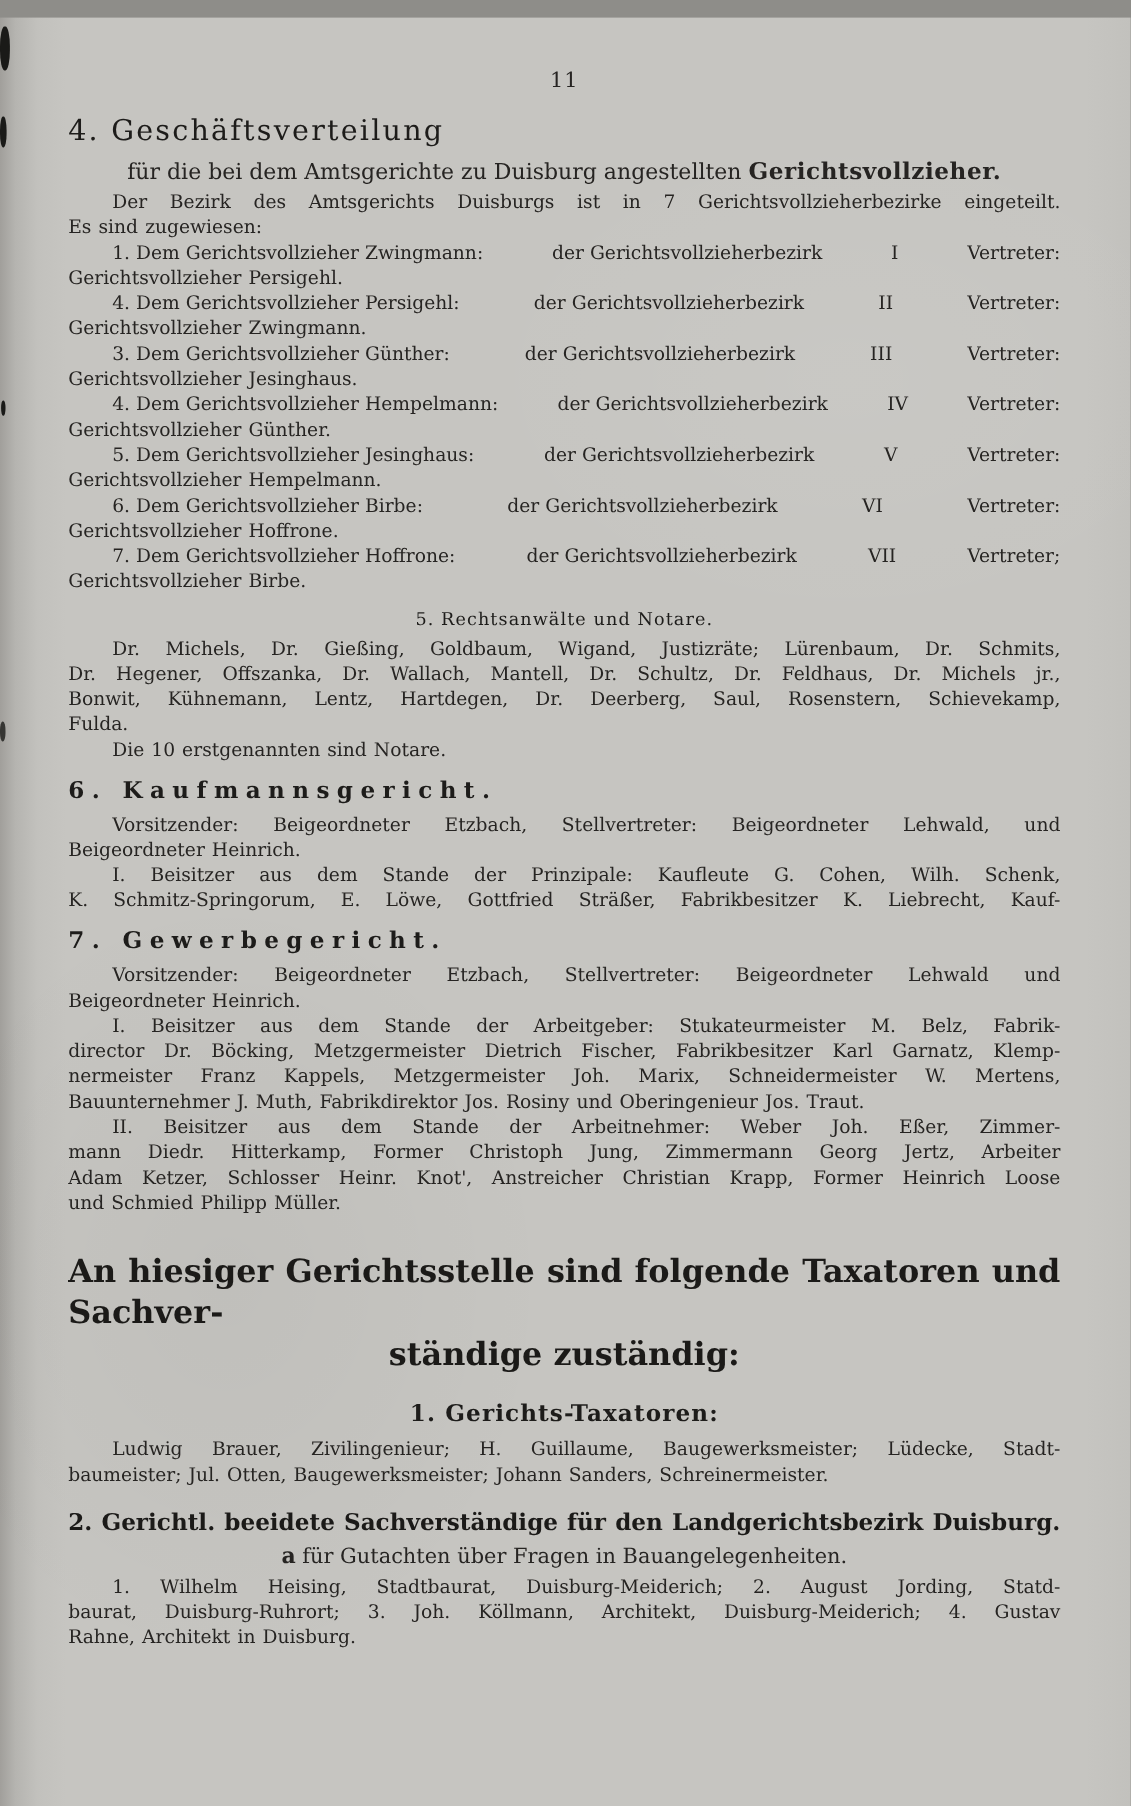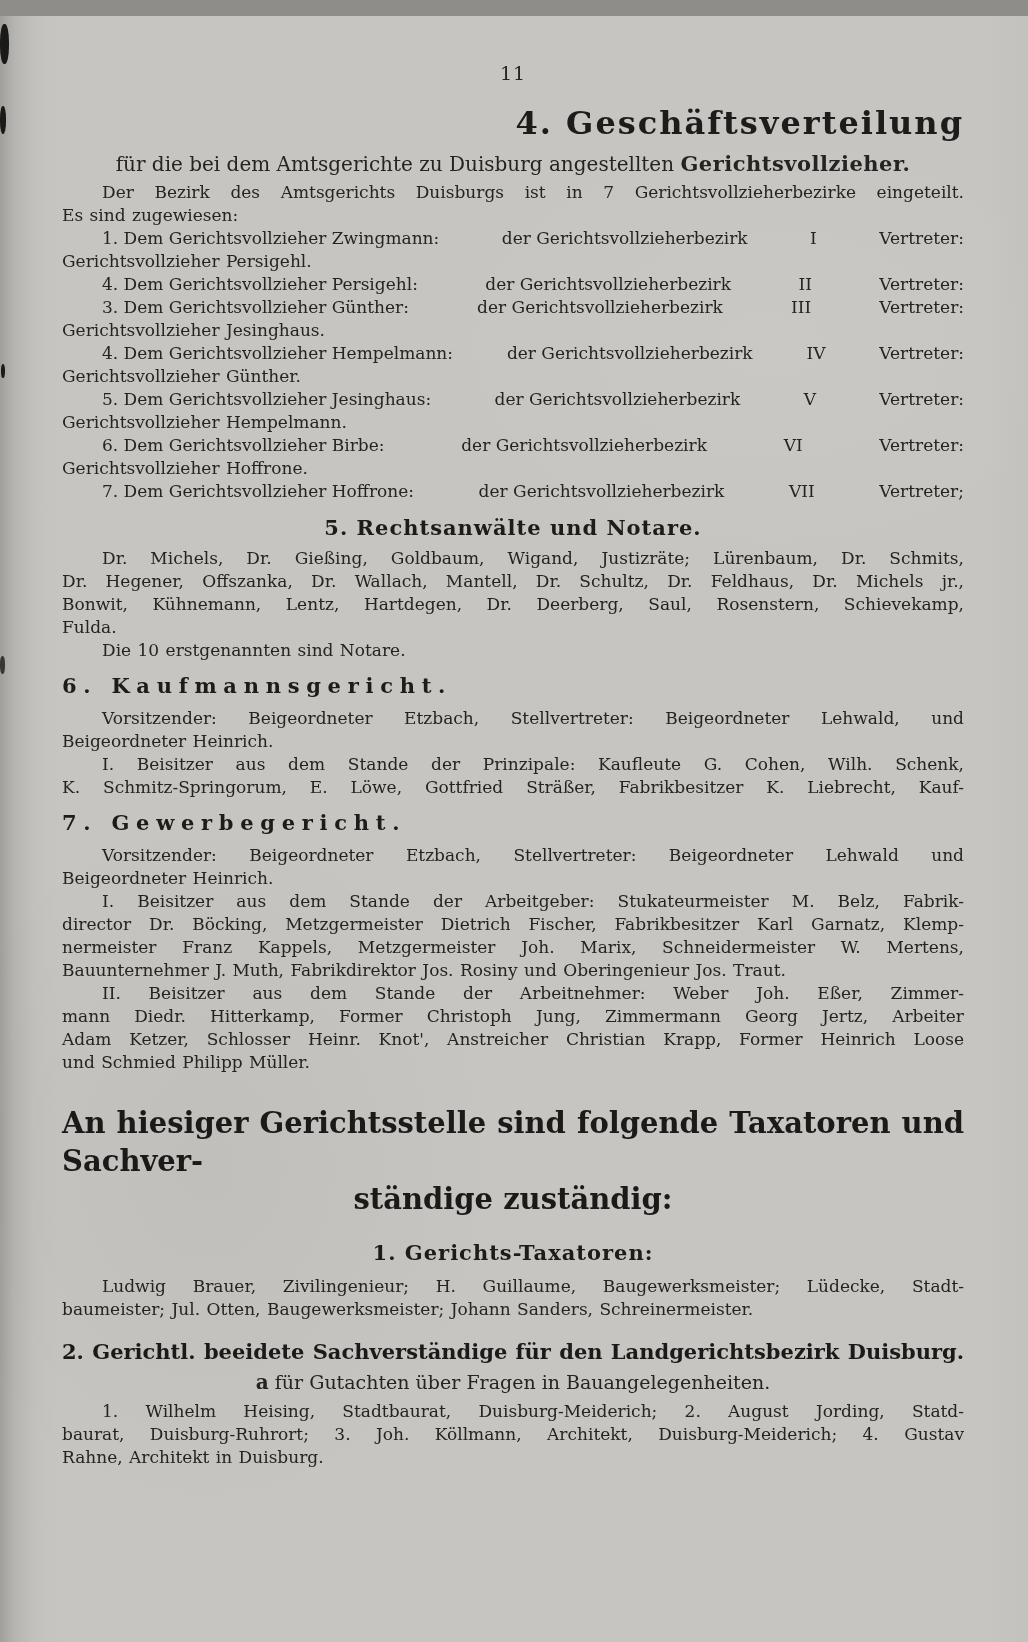--- a/index.html
+++ b/index.html
@@ -11,29 +11,29 @@
       radial-gradient(ellipse 600px 400px at 75% 20%, rgba(255,255,255,0.05), rgba(0,0,0,0) 60%),
       radial-gradient(ellipse 500px 600px at 20% 70%, rgba(0,0,0,0.03), rgba(0,0,0,0) 60%),
       linear-gradient(90deg, #a19f9b 0px, #b5b4b0 14px, #c2c1bd 34px, #c6c5c1 60px, #c6c5c1 96%, #c2c1bd 100%);
     color:#262422;
     font-family:"DejaVu Serif","Liberation Serif",serif;
     overflow:hidden;
   }
   .speck{position:absolute;background:#1a1a18;border-radius:45%;}
   .content{position:absolute;left:62px;right:64px;top:0;}
   .pagenum{margin-top:46px;text-align:center;font-size:19px;letter-spacing:1px;}
-  .h4{margin-top:20px;text-align:right;font-size:32px;font-weight:bold;letter-spacing:2px;color:#1d1c1a;}
+  .h4{margin-top:20px;text-align:left;font-size:26px;font-weight:normal;letter-spacing:2px;color:#1d1c1a;}
   .subhead{margin-top:9px;text-align:center;font-size:20px;}
   .subhead b{font-size:21px;letter-spacing:0.5px;}
   .line{font-size:17px;line-height:23px;text-align:justify;text-align-last:justify;word-spacing:1px;}
   .line.pl{text-align:justify;text-align-last:left;}
   .ind{text-indent:40px;}
   .itemline{display:flex;justify-content:space-between;padding-left:40px;font-size:17px;line-height:23px;}
   .block{margin-top:5px;}
-  .h5{margin-top:12px;margin-bottom:7px;text-align:center;font-size:21px;font-weight:bold;letter-spacing:1px;color:#1d1c1a;}
+  .h5{margin-top:12px;margin-bottom:7px;text-align:center;font-size:16px;font-weight:normal;letter-spacing:1px;color:#1d1c1a;}
   .h67{margin-top:11px;margin-bottom:9px;text-align:left;font-size:21px;font-weight:bold;letter-spacing:0.32em;color:#1d1c1a;}
   .bighead{margin-top:30px;font-size:29px;line-height:38px;font-weight:bold;color:#1b1a18;}
   .bighead .l1{text-align:justify;text-align-last:justify;}
   .bighead .l2{text-align:center;}
   .htax{margin-top:22px;margin-bottom:10px;text-align:center;font-size:21px;font-weight:bold;letter-spacing:1px;color:#1d1c1a;}
   .hsach{margin-top:18px;font-size:21px;font-weight:bold;text-align:justify;text-align-last:justify;color:#1b1a18;}
   .suba{margin-top:6px;text-align:center;font-size:19px;}
   .suba b{font-size:20px;}
   .gap6{margin-top:6px;}
 </style>
@@ -72,20 +72,21 @@
         </div>
         <div class="line pl">Gerichtsvollzieher Persigehl.</div>
       </div>
       <div>
         <div class="itemline">
           <span>4. Dem Gerichtsvollzieher Persigehl:</span>
           <span>der Gerichtsvollzieherbezirk</span>
           <span>II</span>
           <span>Vertreter:</span>
         </div>
+        <div class="line pl">Gerichtsvollzieher Zwingmann.</div>
       </div>
       <div>
         <div class="itemline">
           <span>3. Dem Gerichtsvollzieher Günther:</span>
           <span>der Gerichtsvollzieherbezirk</span>
           <span>III</span>
           <span>Vertreter:</span>
         </div>
         <div class="line pl">Gerichtsvollzieher Jesinghaus.</div>
       </div>
@@ -116,20 +117,21 @@
         </div>
         <div class="line pl">Gerichtsvollzieher Hoffrone.</div>
       </div>
       <div>
         <div class="itemline">
           <span>7. Dem Gerichtsvollzieher Hoffrone:</span>
           <span>der Gerichtsvollzieherbezirk</span>
           <span>VII</span>
           <span>Vertreter;</span>
         </div>
+        <div class="line pl">Gerichtsvollzieher Birbe.</div>
       </div>
     </div>
 
     <div class="h5">5. Rechtsanwälte und Notare.</div>
 
     <div>
       <div class="line ind">Dr. Michels, Dr. Gießing, Goldbaum, Wigand, Justizräte; Lürenbaum, Dr. Schmits,</div>
       <div class="line">Dr. Hegener, Offszanka, Dr. Wallach, Mantell, Dr. Schultz, Dr. Feldhaus, Dr. Michels jr.,</div>
       <div class="line">Bonwit, Kühnemann, Lentz, Hartdegen, Dr. Deerberg, Saul, Rosenstern, Schievekamp,</div>
       <div class="line pl">Fulda.</div>

